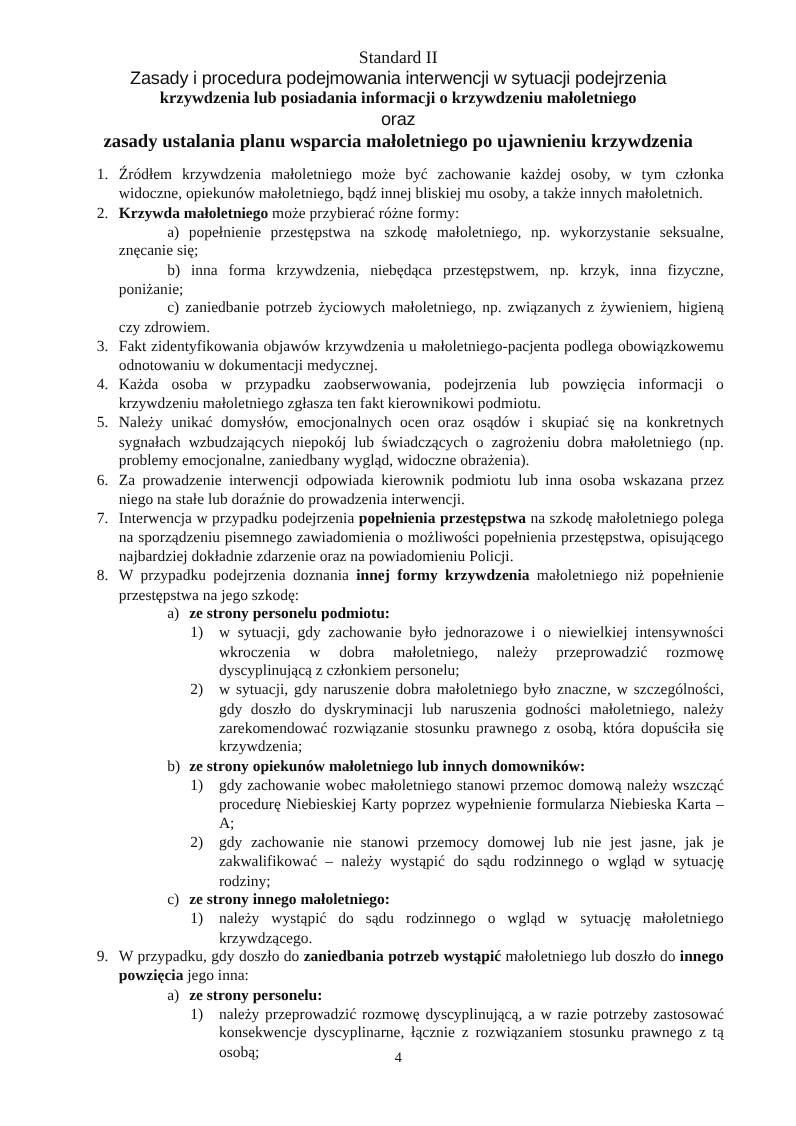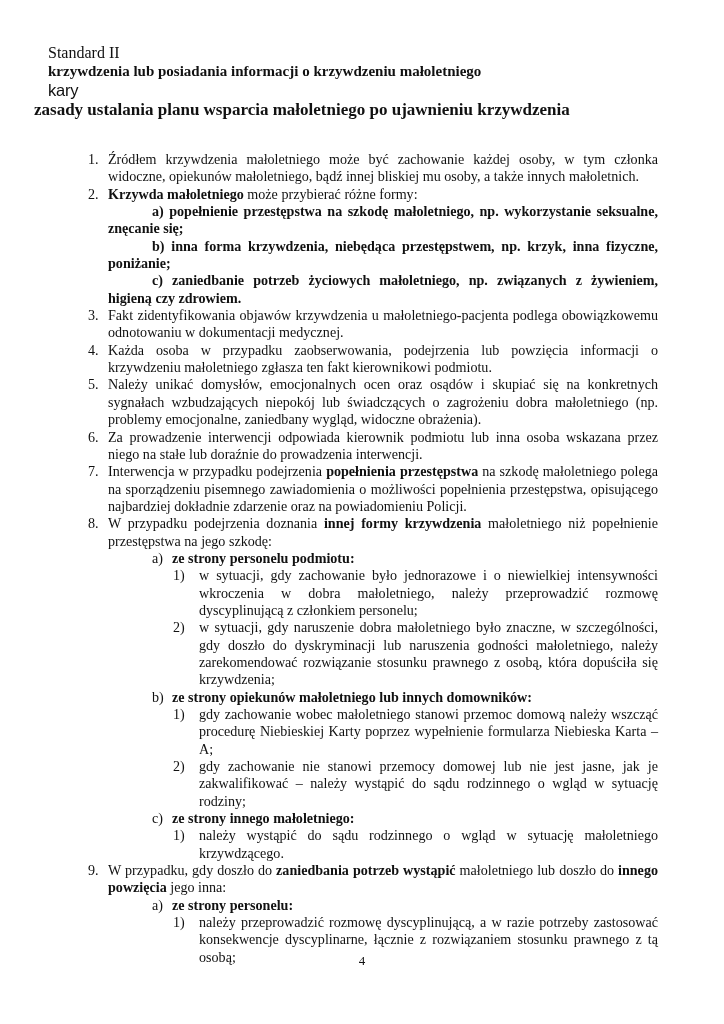--- a/index.html
+++ b/index.html
@@ -1,43 +1,44 @@
 <!DOCTYPE html>
 <html><head>
 <meta charset="utf-8">
 <style>
   html, body { margin: 0; padding: 0; background: #ffffff; }
   body { width: 724px; height: 1024px; overflow: hidden; position: relative;
          font-family: "Liberation Serif", "DejaVu Serif", serif; color: #111; }
   .page { position: absolute; left: 0; top: 0; width: 724px; height: 1024px; background: #fff; }
-  .header { position: absolute; left: 48px; width: 604px; top: 44px; }
+  .header { position: absolute; left: 60px; width: 604px; top: 44px; text-align: center; }
   .h-std { font-size: 16px; line-height: 18px; font-family: "Liberation Serif", serif; }
   .h-sans { font-family: "Liberation Sans", "DejaVu Sans", sans-serif; font-size: 16.5px; line-height: 19px; letter-spacing: -0.2px; }
   .h-bold { font-weight: bold; font-size: 15px; line-height: 19px; font-family: "Liberation Serif", serif; }
   .h-wide { font-weight: bold; font-size: 17px; line-height: 19px; white-space: nowrap; margin-left: -14px; margin-right: -14px; }
   .body { position: absolute; left: 88px; top: 151px; width: 570px; font-size: 14.1px; line-height: 17.35px; }
   .item { position: relative; padding-left: 20px; text-align: justify; }
   .num { position: absolute; left: 0; top: 0; }
-  .para-ind { text-indent: 44px; text-align: justify; font-weight: bold; }
+  .para-ind { text-indent: 44px; text-align: justify; }
   .sub { position: relative; padding-left: 84px; text-align: left; }
   .sub .num { left: 64px; }
   .subsub { position: relative; padding-left: 111px; text-align: justify; }
   .subsub .num { left: 85px; }
   b { font-weight: bold; }
   .pagenum { position: absolute; left: 0; width: 724px; top: 953px; text-align: center; font-size: 13px; }
 </style>
 </head>
 <body>
 
 <div class="page">
 
   <div class="header">
     <div class="h-std">Standard II</div>
+    <div class="h-sans">Zasady i procedura podejmowania interwencji w sytuacji podejrzenia</div>
     <div class="h-bold">krzywdzenia lub posiadania informacji o krzywdzeniu małoletniego</div>
-    <div class="h-sans">kary</div>
+    <div class="h-sans">oraz</div>
     <div class="h-bold h-wide">zasady ustalania planu wsparcia małoletniego po ujawnieniu krzywdzenia</div>
   </div>
 
   <div class="body">
 
     <div class="item">
       <span class="num">1.</span>
       <span>Źródłem krzywdzenia małoletniego może być zachowanie każdej osoby, w tym członka widoczne, opiekunów małoletniego, bądź innej bliskiej mu osoby, a także innych małoletnich.</span>
     </div>
 

